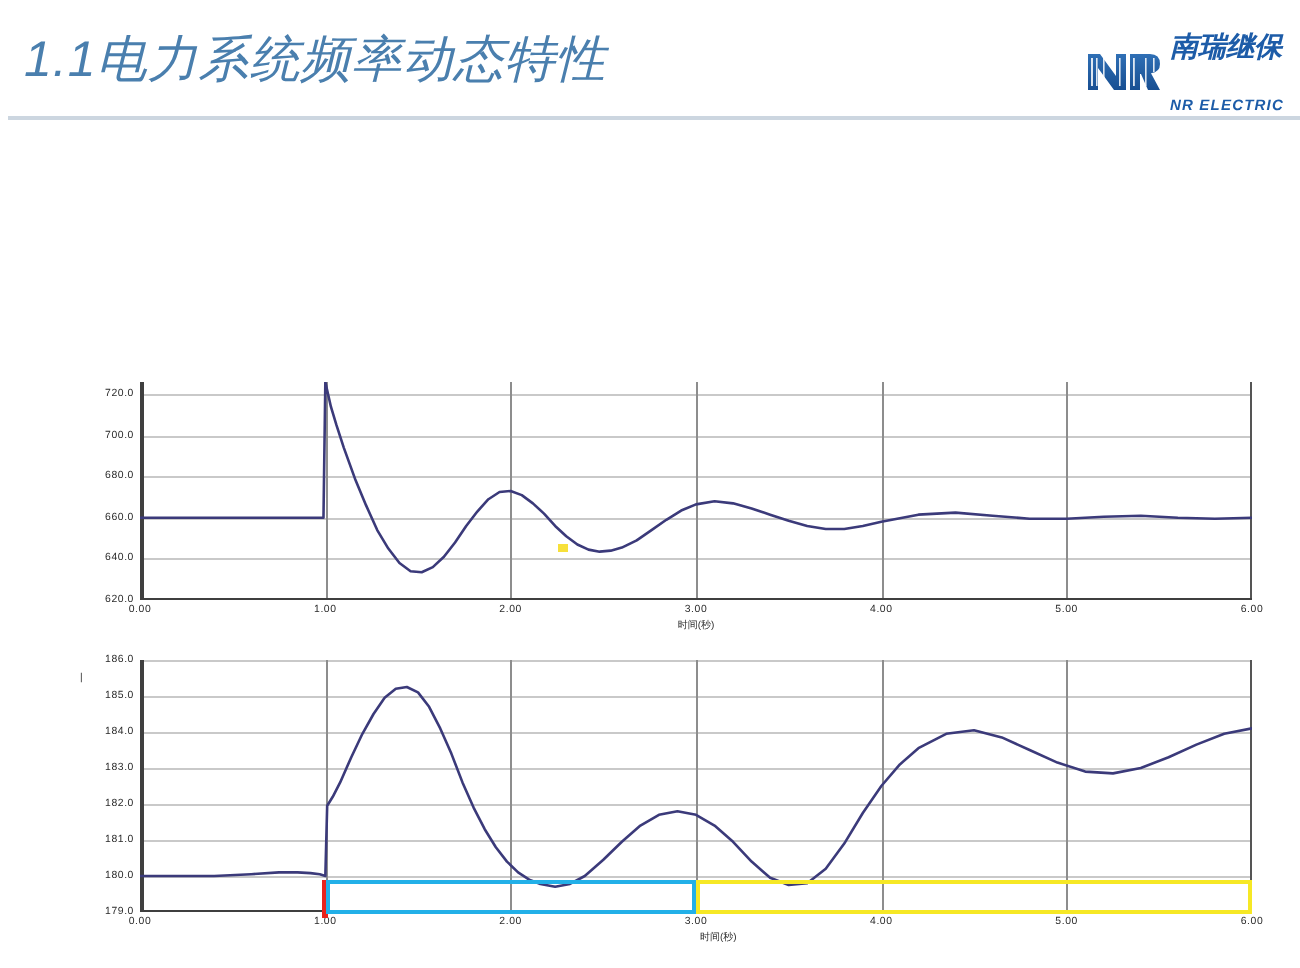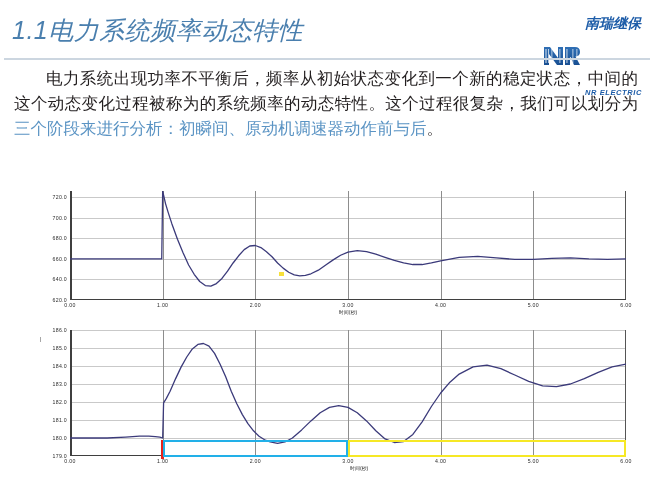--- a/index.html
+++ b/index.html
@@ -34,21 +34,20 @@
     right:12px; top:16px;
     display:flex;
     align-items:center;
     gap:5px;
   }
   #brand-mark { display:block; }
   #brand-text {
     display:flex; flex-direction:column;
     justify-content:center;
     line-height:1;
-    gap:40px;
   }
   #brand-cn {
     font-size:14px;
     font-weight:bold;
     color:#1d5ca8;
     letter-spacing:0px;
     white-space:nowrap;
   }
   #brand-en {
     font-size:7.5px;
@@ -189,21 +188,20 @@
         </g>
       </svg>
       <div id="brand-text">
         <div id="brand-cn">南瑞继保</div>
         <div id="brand-en">NR ELECTRIC</div>
       </div>
     </div>
     <div id="header-rule"></div>
   </div>
 
-  <div id="body-text"><span>电力系统出现功率不平衡后，频率从初始状态变化到一个新的稳定状态，中间的这个动态变化过程被称为的系统频率的动态特性。这个过程很复杂，我们可以划分为</span><span class="hl">三个阶段来进行分析：初瞬间、原动机调速器动作前与后</span><span>。</span></div>
 
   <div class="chart" id="chart-top" style="left:38px; top:186px; width:600px; height:132px;">
       <div class="plot" style="left: 32px; top: 5px; width: 556px; height: 109px;">
         <div class="gridline-h" style="top: 6px;"></div>
         <div class="gridline-h" style="top: 27px;"></div>
         <div class="gridline-h" style="top: 47px;"></div>
         <div class="gridline-h" style="top: 68px;"></div>
         <div class="gridline-h" style="top: 88px;"></div>
         <div class="gridline-v" style="left: 93px;"></div>
         <div class="gridline-v" style="left: 185px;"></div>

